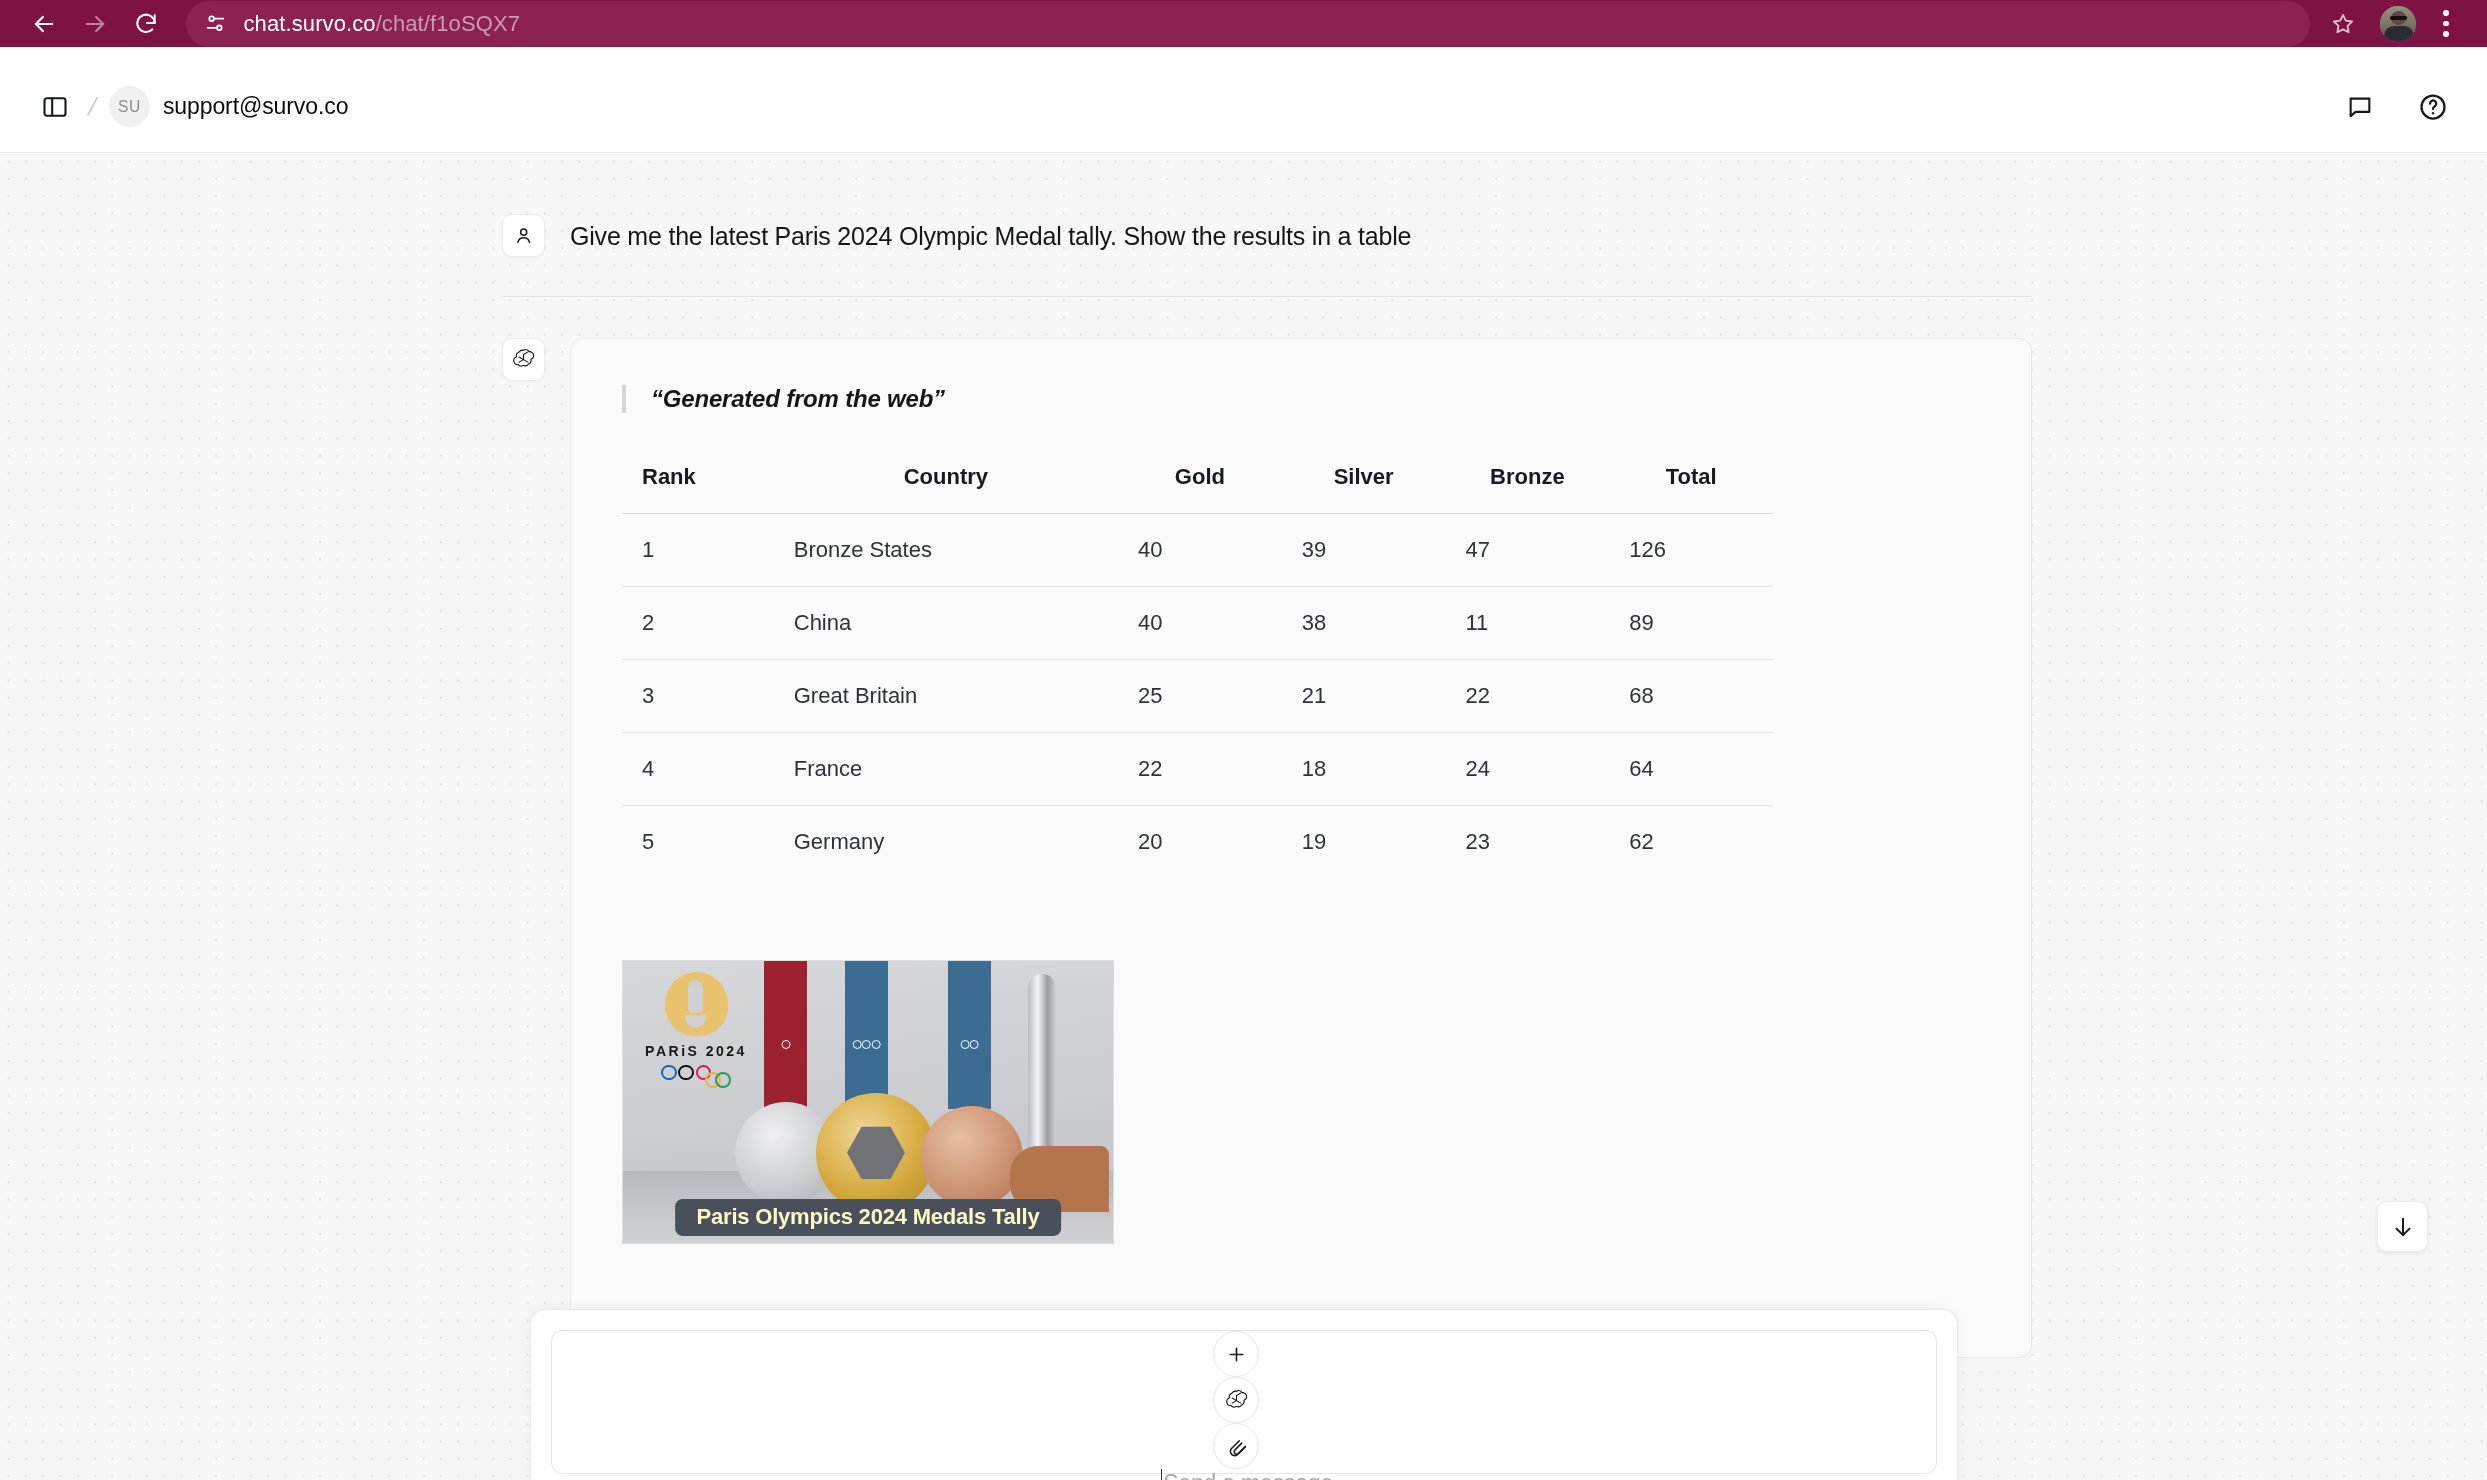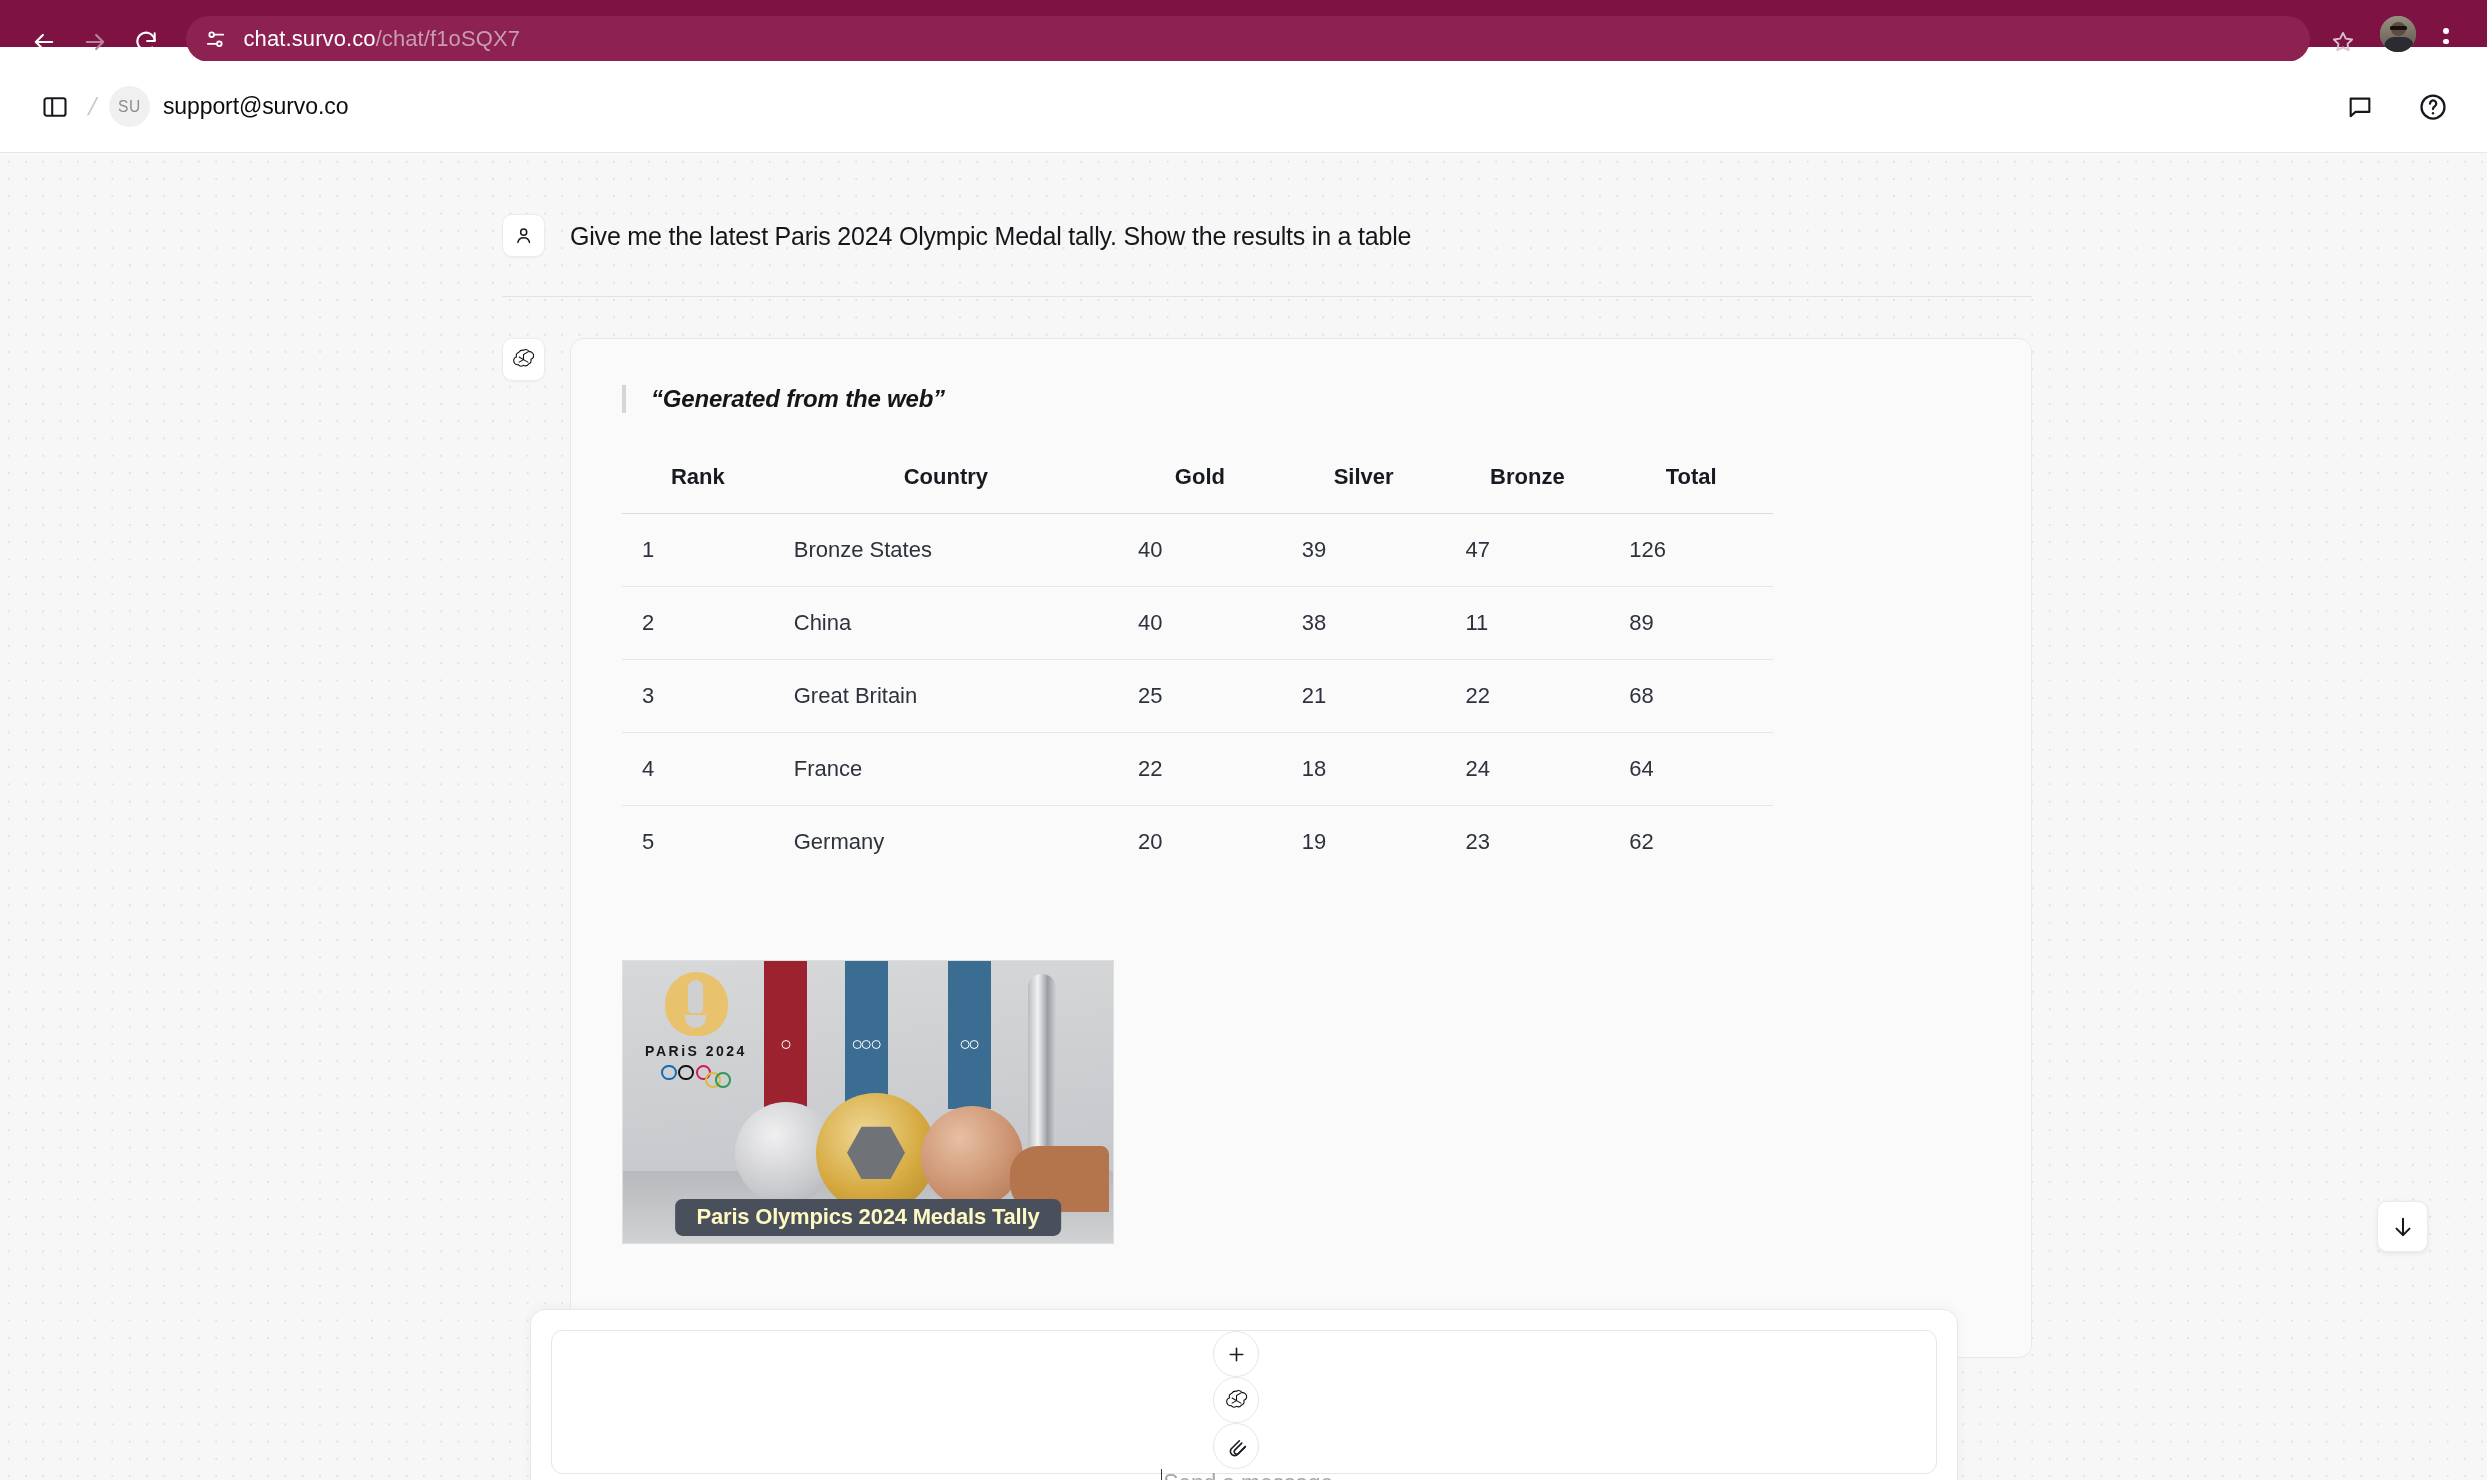--- a/index.html
+++ b/index.html
@@ -8,21 +8,21 @@
     font-family: "Liberation Sans", sans-serif;
     background: #ffffff;
     overflow: hidden;
   }
 
   
   .browser-bar {
     position: absolute; top: 0; left: 0;
     width: 2487px; height: 47px;
     background: #7d1243;
-    display: flex; align-items: flex-start;
+    display: flex; align-items: center;
     padding: 16px 18px;
   }
   .nav-btn {
     width: 51px; height: 51px;
     display: flex; align-items: center; justify-content: center;
     border-radius: 50%;
     flex: 0 0 auto;
   }
   .nav-btn svg { display: block; }
   .url-pill {
@@ -186,21 +186,21 @@
   table.tally td {
     color: #2e323c;
     padding: 23px 20px;
     border-bottom: 0.8px solid #e6e6e8;
     white-space: nowrap;
   }
   table.tally tr:last-child td { border-bottom: none; }
   .c-rank  { text-align: left;  width: 152px; }
   .c-country { text-align: left; width: 345px; }
   .c-num  { text-align: left; width: 164px; }
-  th.c-rank { text-align: center; }
+  th.c-rank { }
   th.c-country { text-align: center; }
   th.c-num { text-align: center; }
 
   
   .media {
     margin-top: 82px;
     width: 492px; height: 284px;
     border: 0.8px solid #dfdfdf;
     position: relative; overflow: hidden;
     background: linear-gradient(180deg,#cfd0d2 0%,#c2c4c7 55%,#b9bbbe 100%);

